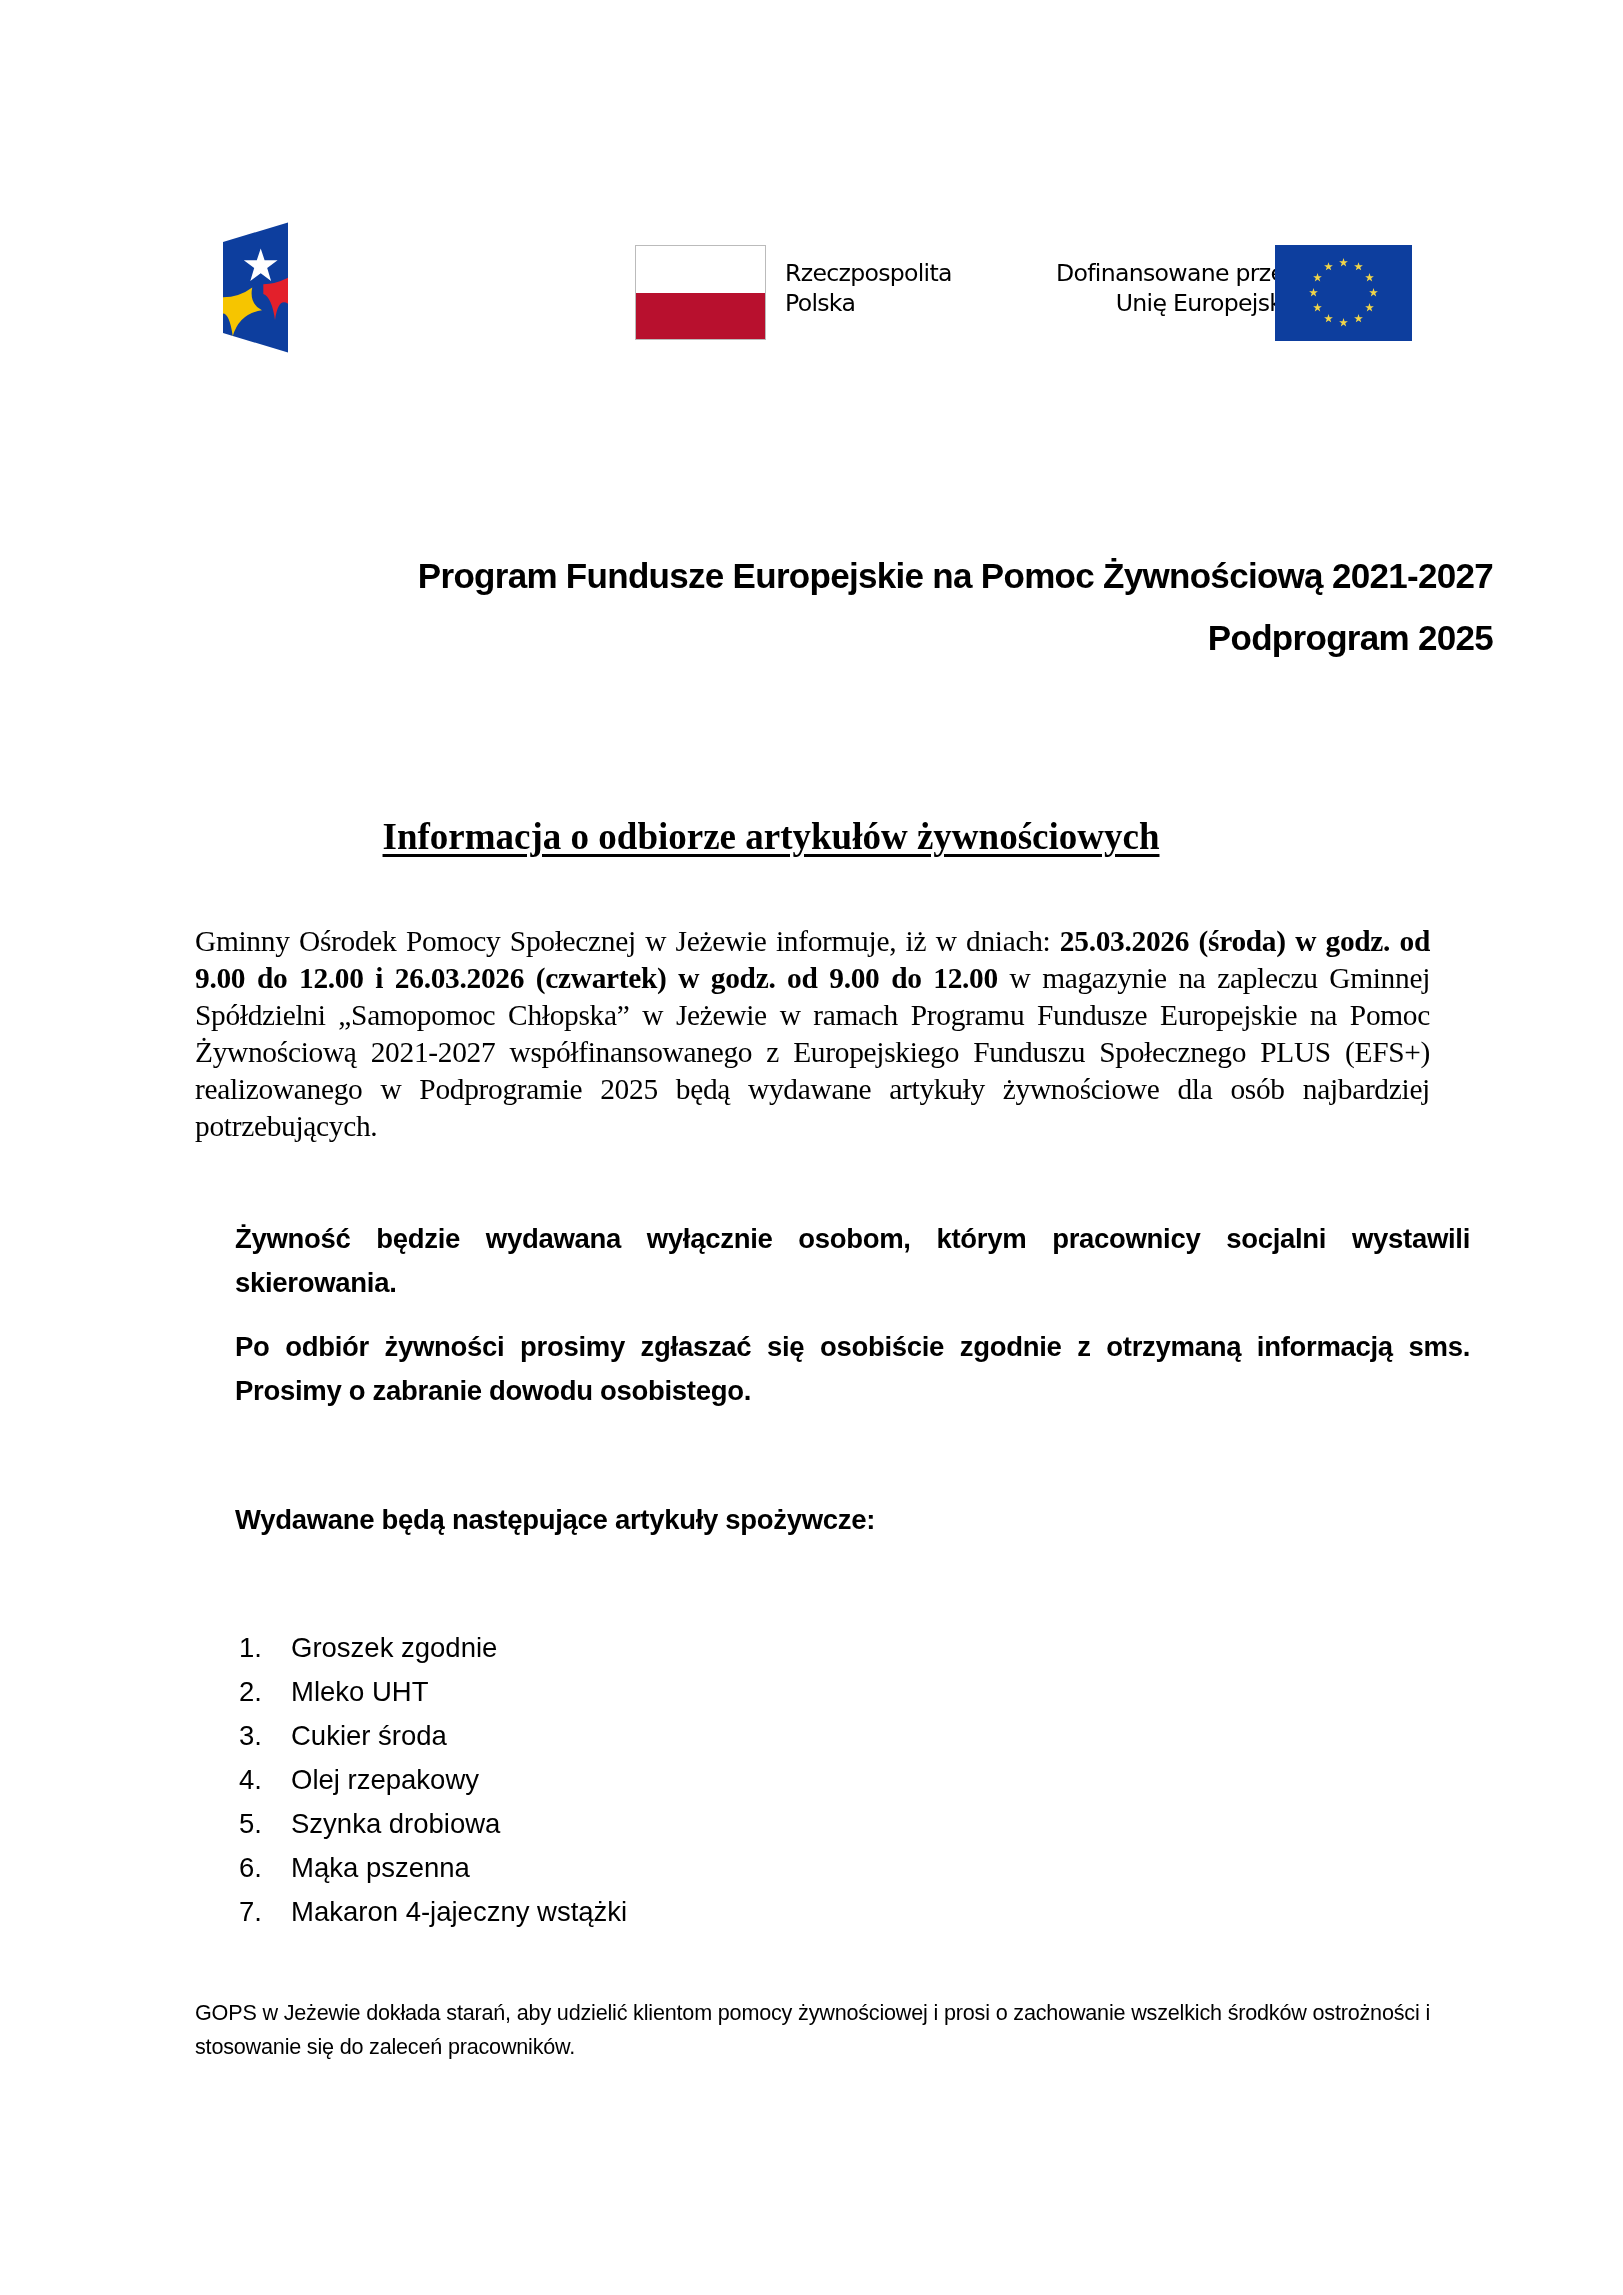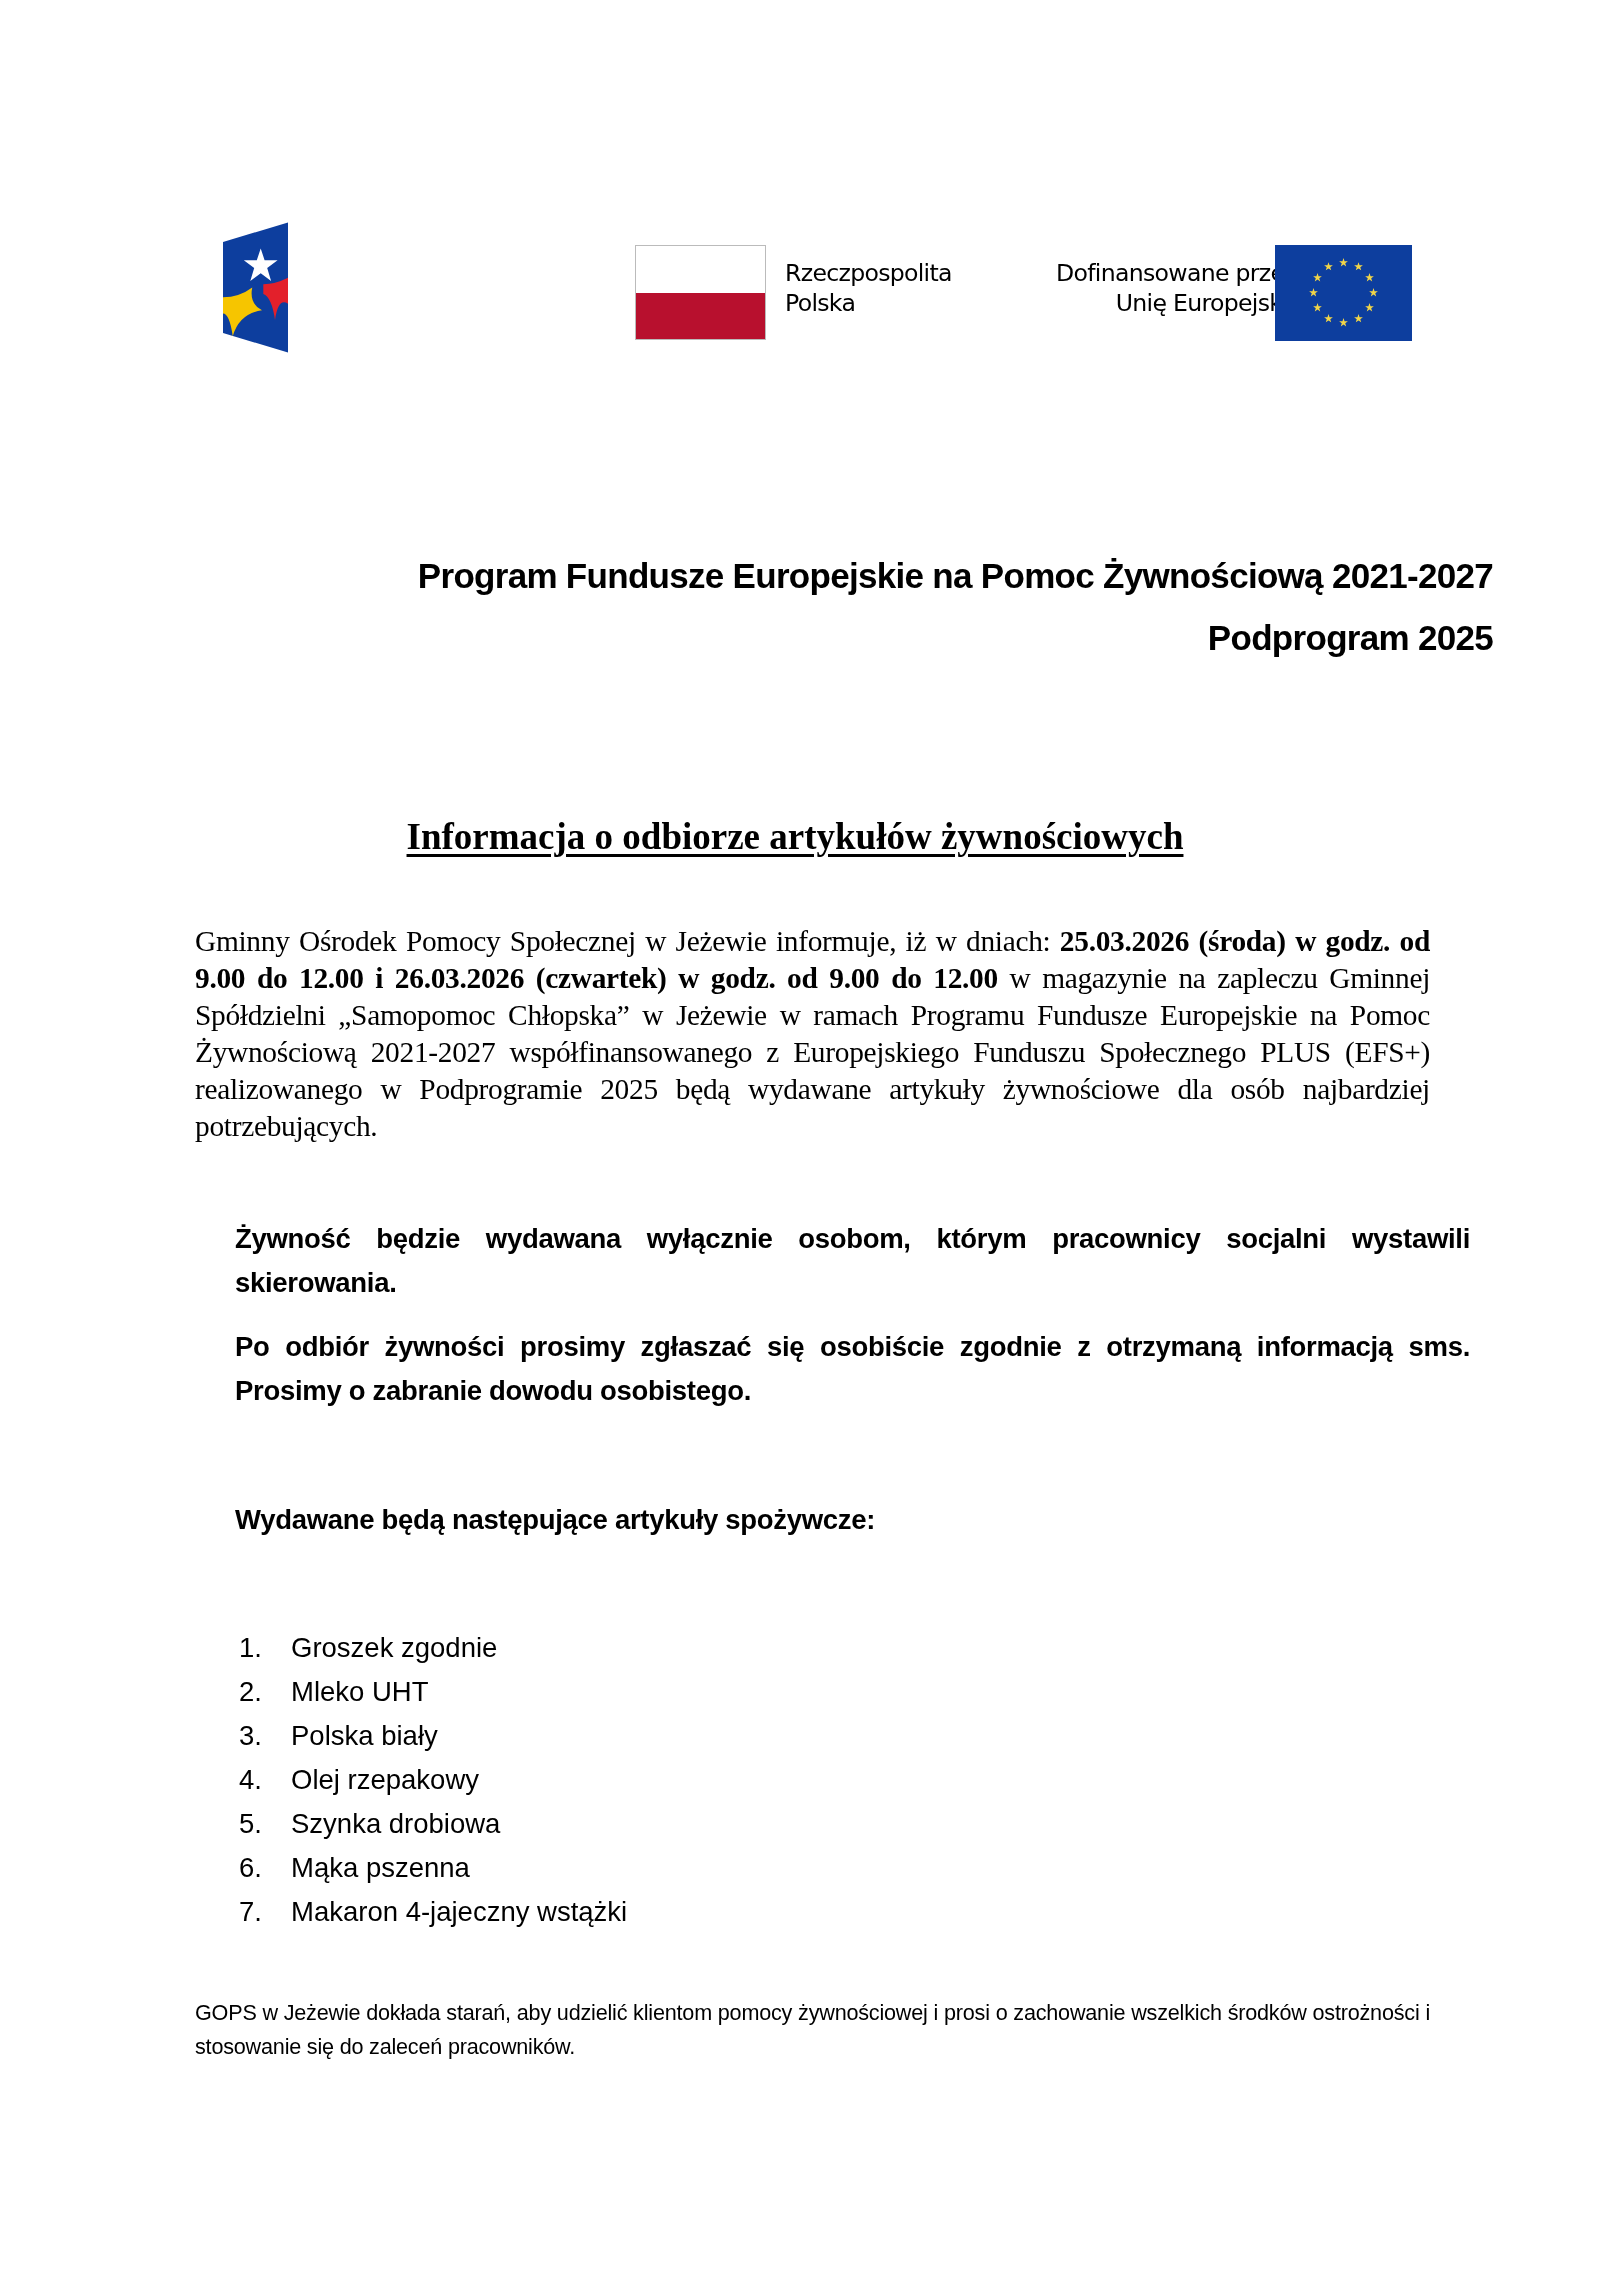--- a/index.html
+++ b/index.html
@@ -12,21 +12,21 @@
   .pl-flag .white { height: 50%; background: #fff; }
   .pl-flag .red { height: 50%; background: #b8102e; }
   .rp-text { position: absolute; left: 569px; top: 36px; font-family: "DejaVu Sans", sans-serif; font-size: 23.6px; line-height: 30px; letter-spacing: -0.7px; }
   .eu-text { position: absolute; left: 753px; top: 36px; width: 327px; text-align: right; font-family: "DejaVu Sans", sans-serif; font-size: 23.6px; line-height: 30px; letter-spacing: -0.7px; }
   .eu-flag { position: absolute; left: 1059px; top: 23px; width: 137px; height: 96px; background: #0d3e9e; }
 
   .title { position: absolute; left: 131px; width: 1362px; text-align: right; font-family: "Liberation Sans", sans-serif; font-weight: bold; font-size: 35px; letter-spacing: -0.7px; }
   .title1 { top: 556px; }
   .title2 { top: 618px; }
 
-  .subtitle { position: absolute; left: 0; width: 1542px; top: 815px; text-align: center; font-family: "Liberation Serif", serif; font-weight: bold; font-size: 37px; margin-left: 24px; }
+  .subtitle { position: absolute; left: 0; width: 1542px; top: 815px; text-align: center; font-family: "Liberation Serif", serif; font-weight: bold; font-size: 37px; }
   .subtitle span { text-decoration: underline; text-decoration-thickness: 3.3px; text-underline-offset: 5.2px; }
 
   .para { position: absolute; left: 195px; width: 1235px; top: 923px; font-family: "Liberation Serif", serif; font-size: 29.4px; line-height: 37px; text-align: justify; letter-spacing: -0.3px; }
   .para b { font-weight: bold; }
 
   .bold-p { position: absolute; left: 195px; width: 1235px; font-family: "Liberation Sans", sans-serif; font-weight: bold; font-size: 27.5px; line-height: 44px; text-align: justify; letter-spacing: -0.3px; margin-left: 40px; }
   .bp1 { top: 1217px; }
   .bp2 { top: 1325px; }
   .bp3 { top: 1498px; }
 
@@ -89,21 +89,21 @@
   <li>
       <span class="num">1.</span>
       <span>Groszek zgodnie</span>
     </li>
   <li>
       <span class="num">2.</span>
       <span>Mleko UHT</span>
     </li>
   <li>
       <span class="num">3.</span>
-      <span>Polska biały</span>
+      <span>Cukier środa</span>
     </li>
   <li>
       <span class="num">4.</span>
       <span>Olej rzepakowy</span>
     </li>
   <li>
       <span class="num">5.</span>
       <span>Szynka drobiowa</span>
     </li>
   <li>

